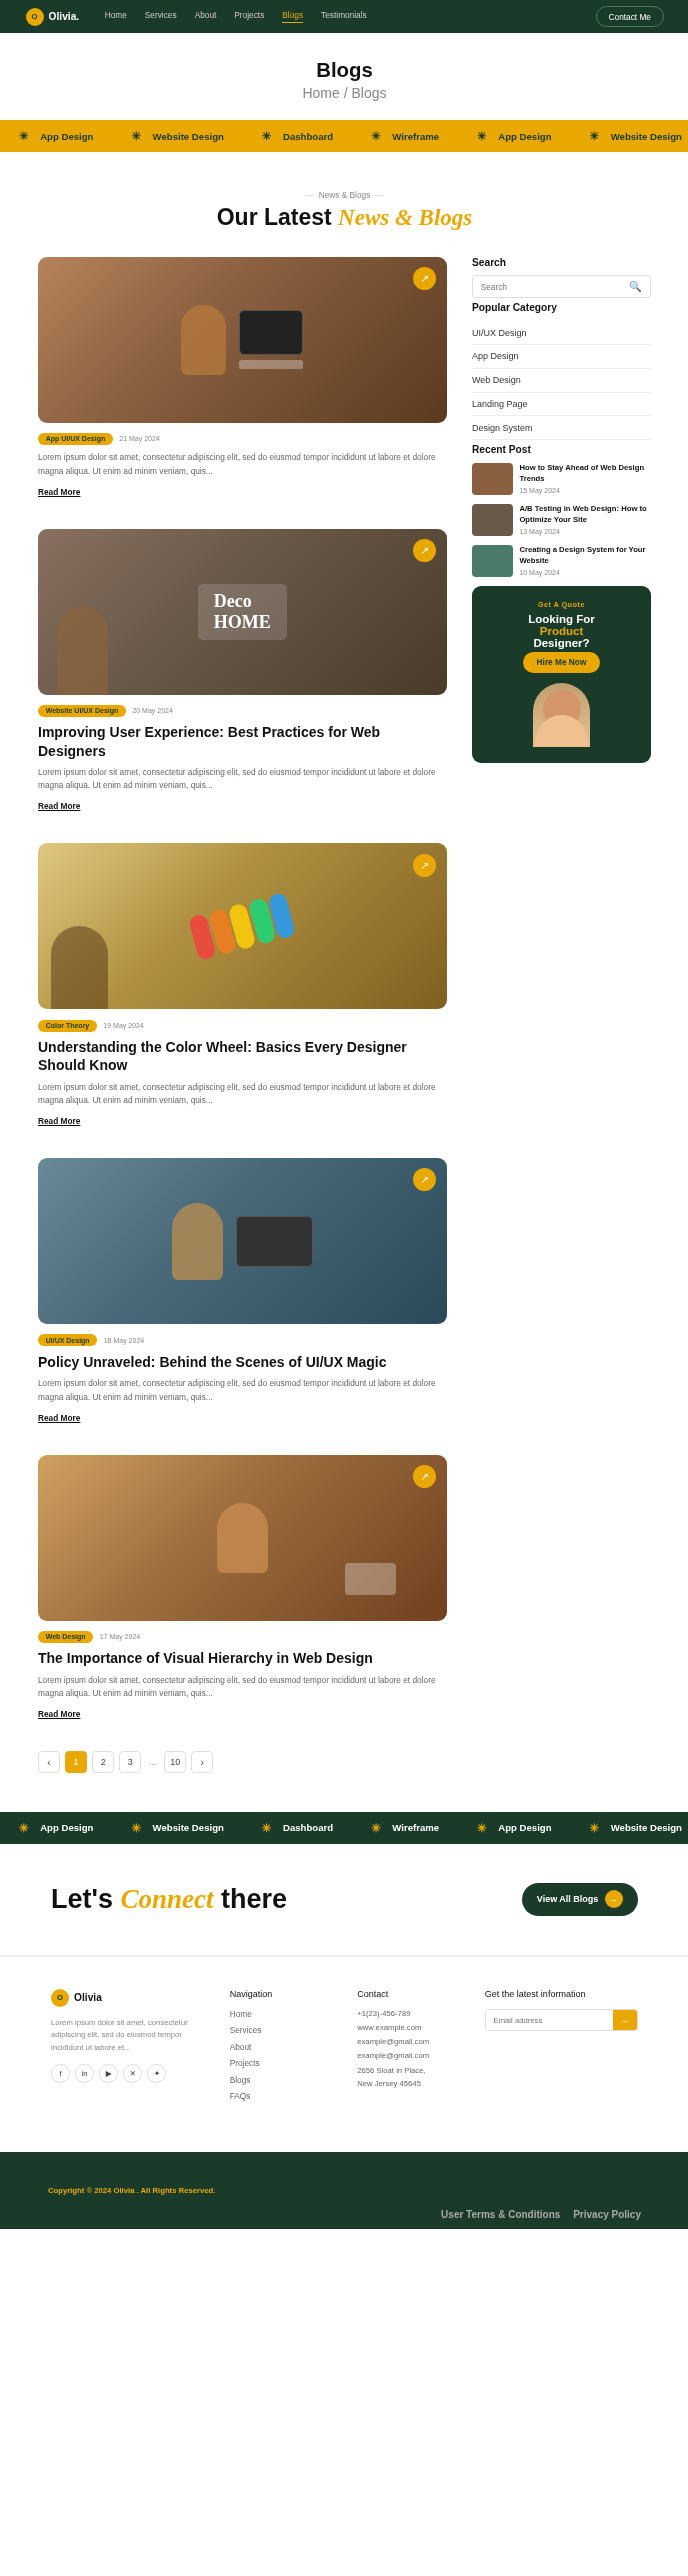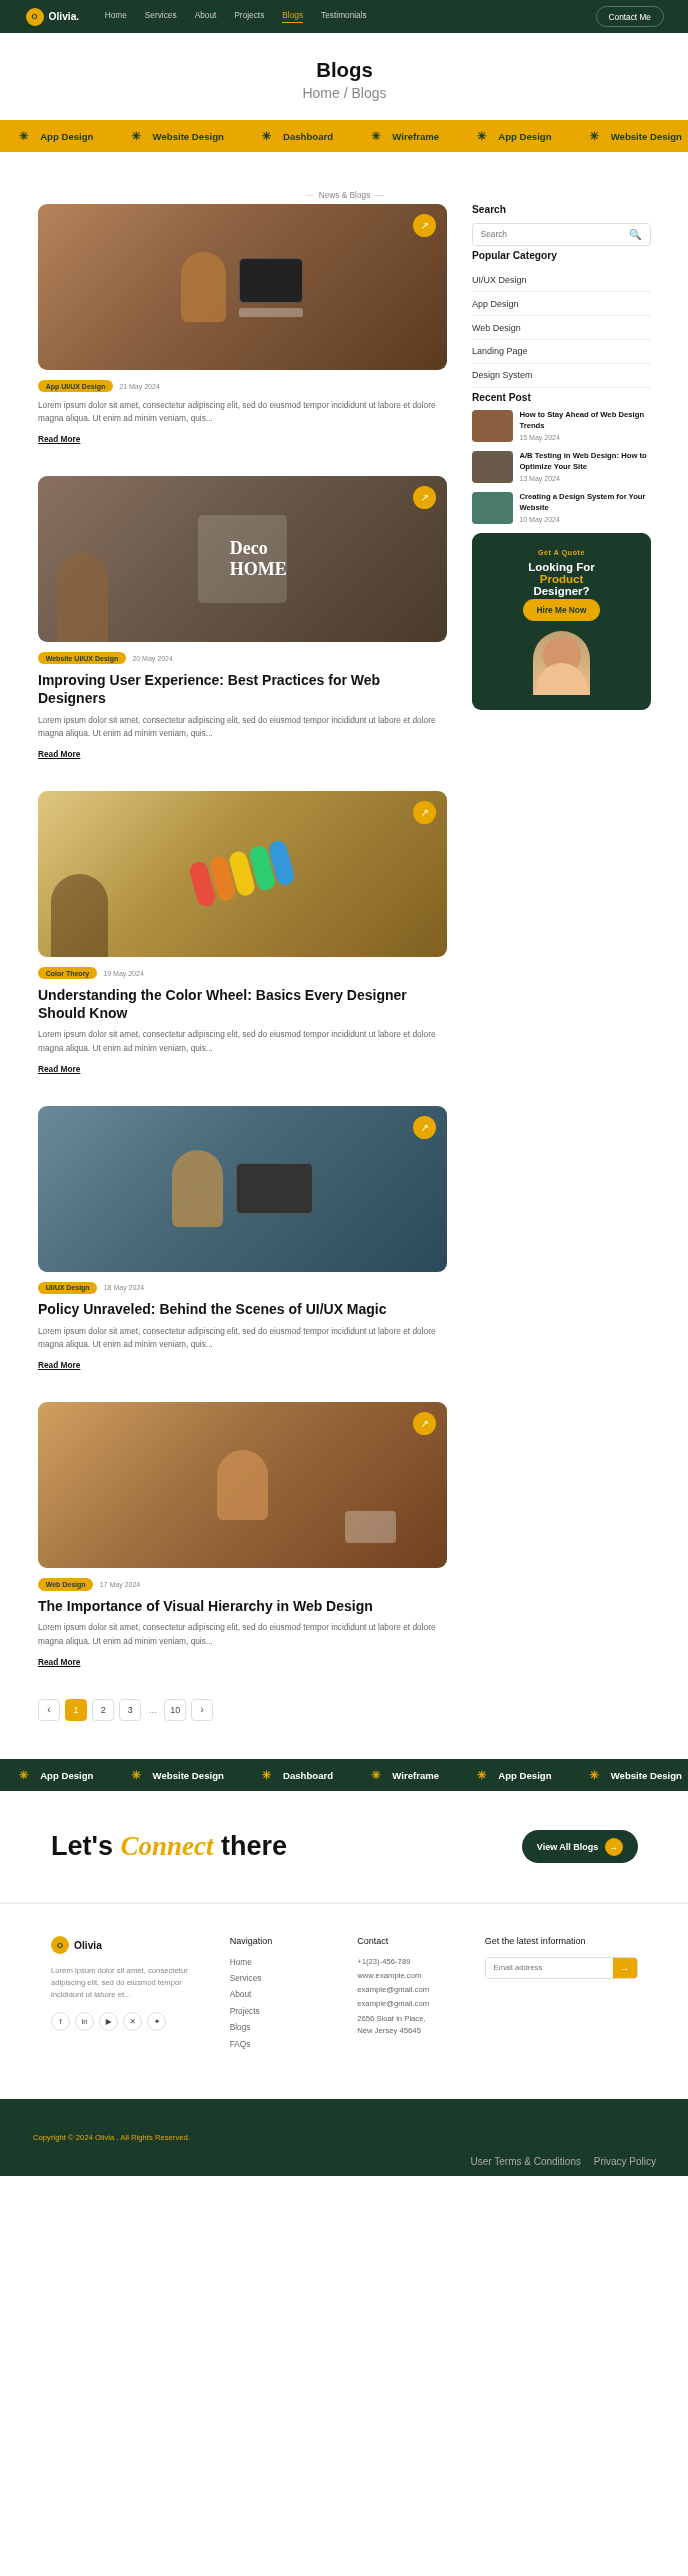--- a/index.html
+++ b/index.html
@@ -413,24 +413,25 @@
       border: none;
       padding: 5.1px 7.7px;
       cursor: pointer;
       color: #fff;
       font-size: 9px;
     }
 
     
     .footer-bottom {
       background: #1a3a2a;
-      padding: 9px 33px;
+      padding: 9px 48px;
       display: flex;
       align-items: center;
       justify-content: space-between;
+      font-weight: bold;
     }
     .footer-bottom-left { font-size: 7.7px; color: #aaa; }
     .footer-bottom-left span { color: #e8a800; }
     .footer-bottom-right { display: flex; gap: 12.8px; }
     .footer-bottom-link { font-size: 10px; color: #aaa; cursor: pointer; margin-top: 48px; }
     .arrow-badge {
       position: absolute;
       top: 10.2px;
       right: 10.2px;
       width: 23px; height: 23px;
@@ -494,20 +495,23 @@
     <span class="ticker-item">
       <span class="ticker-star">✳</span>
       <span>Website Design</span>
     </span>
 
   </div>
 </div>
 
 <div class="main-section">
   <div class="section-label">News &amp; Blogs</div>
+  <h2 class="section-title">
+    <span>Our Latest </span><em>News &amp; Blogs</em>
+  </h2>
 
   <div class="content-layout">
 
     <div class="blog-list">
 
       <div class="blog-card">
         <div class="blog-card-image img-1">
           <div class="arrow-badge">↗</div>
 
           <div style="position:absolute;inset:0;display:flex;align-items:center;justify-content:center;gap:12.8px;">
@@ -523,21 +527,21 @@
           <span class="meta-date">21 May 2024</span>
         </div>
         <p class="blog-card-desc">Lorem ipsum dolor sit amet, consectetur adipiscing elit, sed do eiusmod tempor incididunt ut labore et dolore magna aliqua. Ut enim ad minim veniam, quis...</p>
         <span class="read-more">Read More</span>
       </div>
 
       <div class="blog-card">
         <div class="blog-card-image img-2">
           <div class="arrow-badge">↗</div>
           <div style="position:absolute;inset:0;display:flex;align-items:center;justify-content:center;">
-            <div style="width:89px;height:88px;background:rgba(255,255,255,0.15);border-radius:5.1px;display:flex;align-items:center;justify-content:flex-end;">
+            <div style="width:89px;height:56px;background:rgba(255,255,255,0.15);border-radius:5.1px;display:flex;align-items:center;justify-content:center;">
               <div style="font-size:18px;color:#fff;font-weight:bold;font-family:Georgia,serif;">Deco<br>HOME</div>
             </div>
           </div>
           <div style="position:absolute;bottom:0;left:19px;width:51px;height:89px;background:rgba(140,100,60,0.7);border-radius:25.5px 25.5px 0 0;"></div>
         </div>
         <div class="blog-meta">
           <span class="meta-tag">Website UI/UX Design</span>
           <span class="meta-date">20 May 2024</span>
         </div>
         <h3 class="blog-card-title">Improving User Experience: Best Practices for Web Designers</h3>

